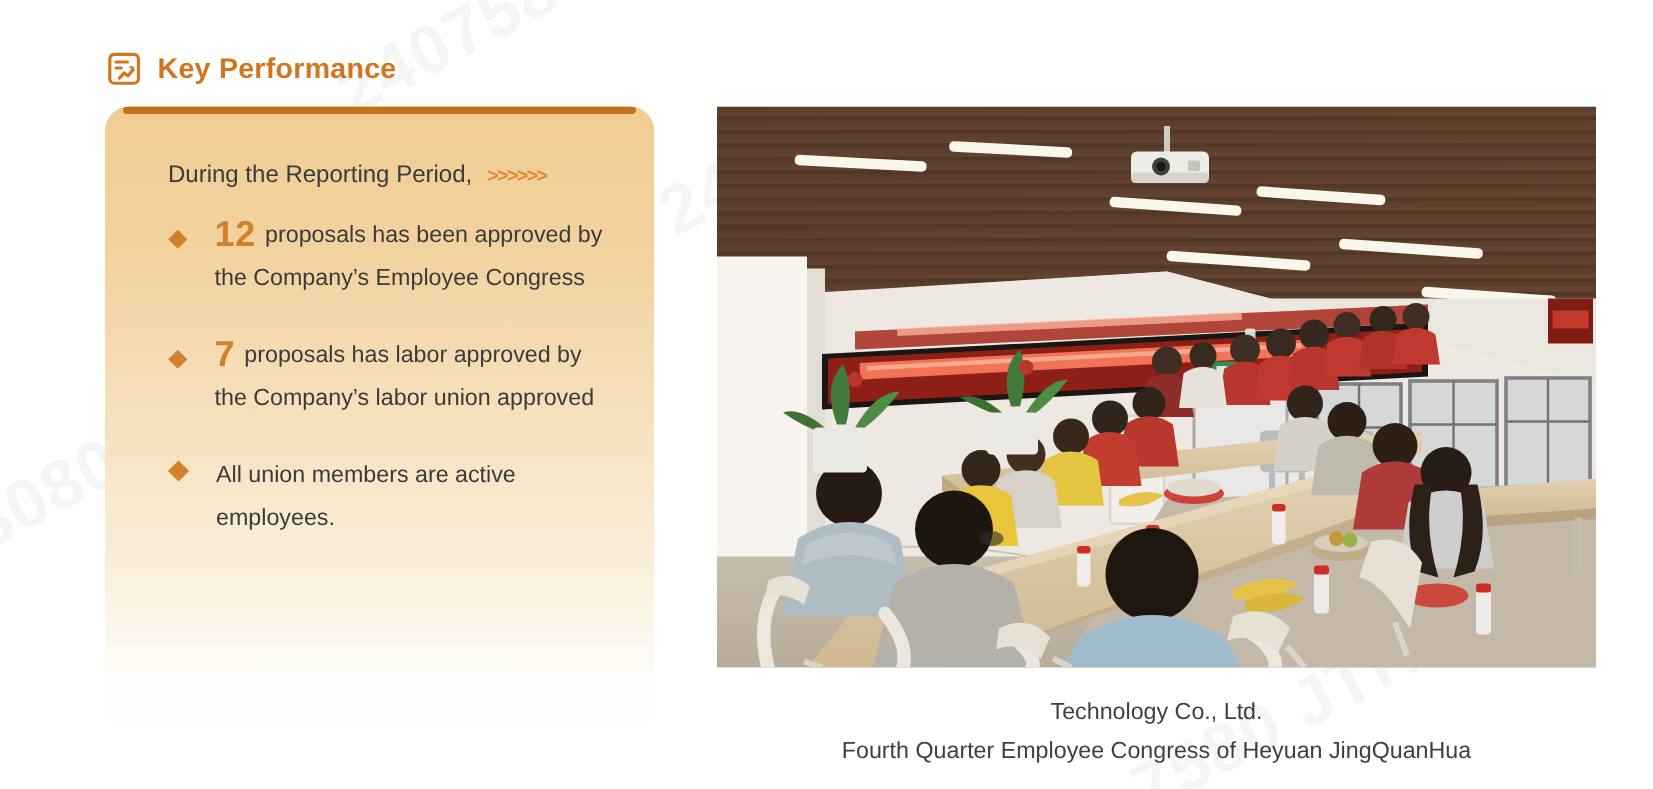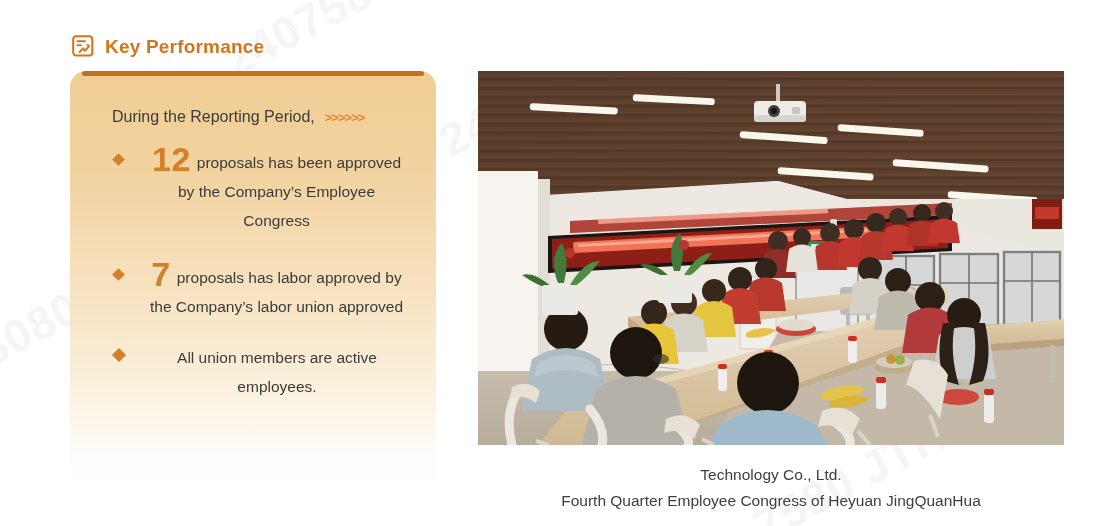--- a/index.html
+++ b/index.html
@@ -84,21 +84,20 @@
     background: #c4711b;
     border-radius: 3px;
   }
   .kp-body {
     position: absolute;
     left: 0;
     top: 0;
     width: 100%;
     padding: 36px 26px 0 42px;
     box-sizing: border-box;
-    text-align: center;
   }
 
   .kp-lead {
     display: flex;
     align-items: baseline;
     gap: 10px;
     font-size: 16px;
     color: #3b3b3b;
     line-height: 1.3;
     margin-bottom: 14px;
@@ -128,21 +127,21 @@
     transform: rotate(45deg);
     margin: 13px 20px 0 2px;
   }
   .kp-item-text {
     font-size: 15.5px;
     line-height: 29px;
     color: #3b3b3b;
     max-width: 278px;
   }
   .kp-num {
-    font-size: 34px;
+    font-size: 24px;
     font-weight: 700;
     color: #d2802a;
     line-height: 1;
     vertical-align: -3px;
     margin-right: 6px;
     letter-spacing: 0.5px;
   }
   .kp-item.plain .kp-bullet { margin-top: 7px; }
   .kp-item.plain .kp-item-text { line-height: 29px; }
   .kp-item.plain .kp-bullet { width: 10px; height: 10px; }

